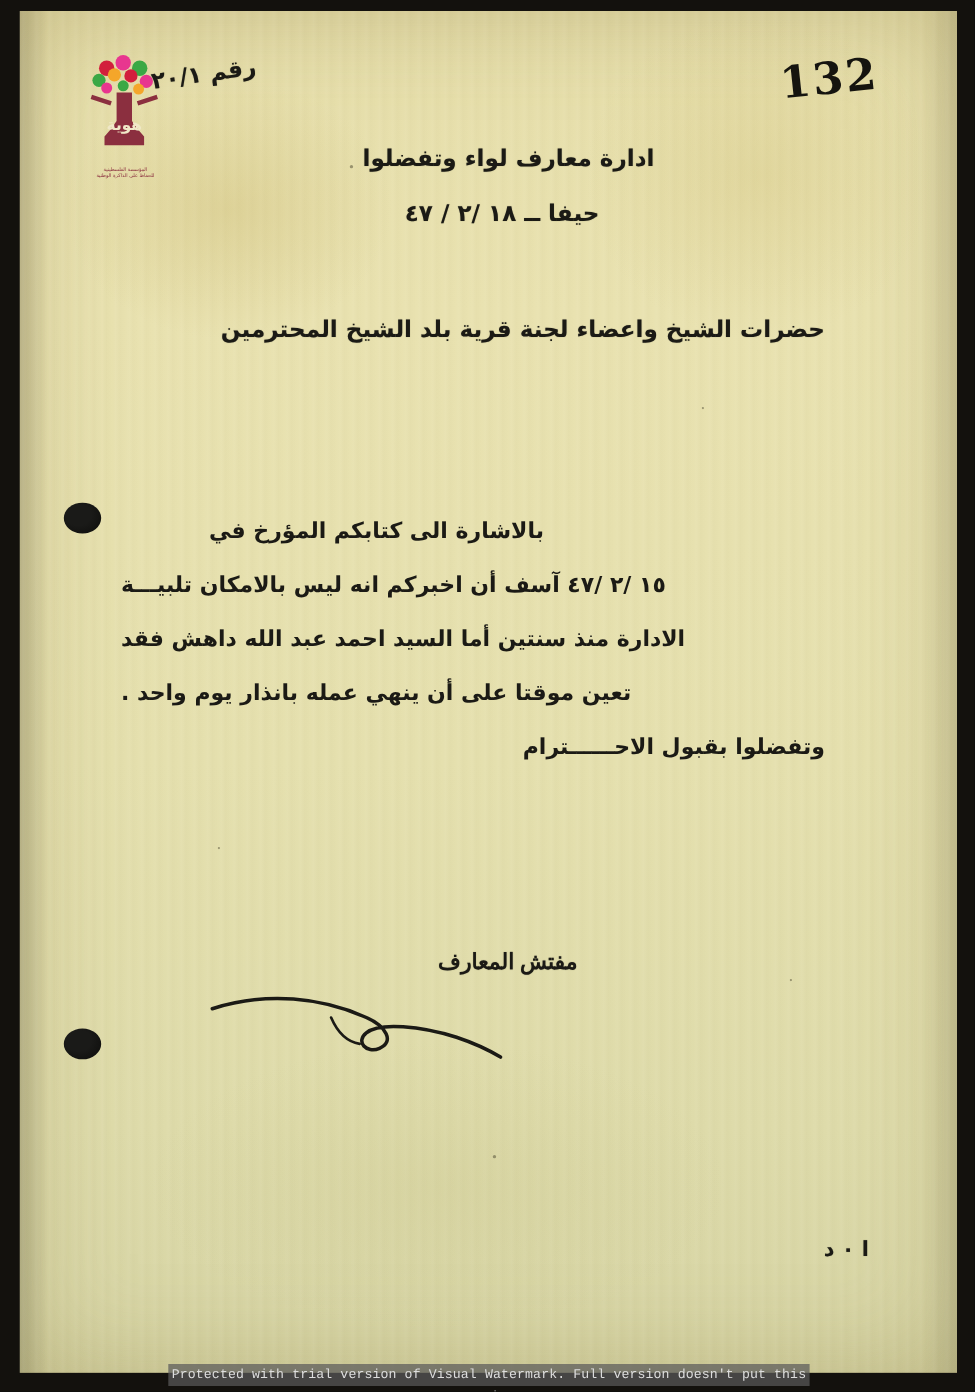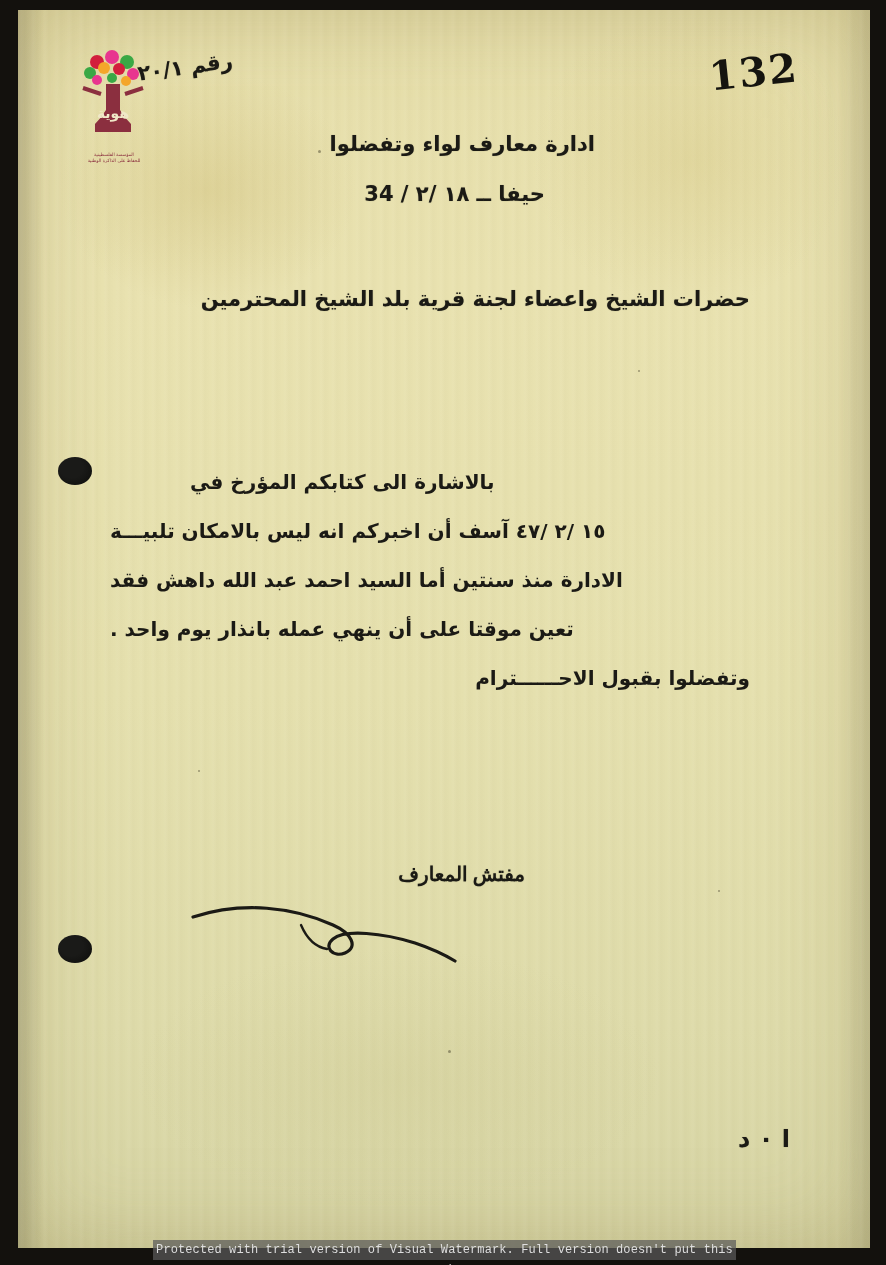--- a/index.html
+++ b/index.html
@@ -150,21 +150,21 @@
     position: absolute;
     left: 165px;
     top: 885px;
     width: 300px;
     height: 85px;
   }
   .footer-code {
     position: absolute;
     right: 80px;
     top: 1115px;
-    font-size: 24px;
+    font-size: 19px;
     letter-spacing: 2px;
   }
 
   
   .punch {
     position: absolute;
     width: 34px;
     height: 28px;
     border-radius: 50%;
     background: radial-gradient(ellipse at 40% 40%, #1a1a18 40%, #0c0c0a 100%);
@@ -252,21 +252,21 @@
         <text x="42" y="70" text-anchor="middle" font-family="DejaVu Sans, sans-serif" font-size="14" font-weight="700" fill="#f0e8c8">هوية</text>
       </svg>
       <div class="logo-caption">المؤسسة الفلسطينية<br>للحفاظ على الذاكرة الوطنية</div>
     </div>
 
     <div class="ar ref-no">رقم ٢٠/١</div>
 
     <div class="folio">132</div>
 
     <div class="ar hdr-1">ادارة معارف لواء وتفضلوا</div>
-    <div class="ar hdr-2">حيفا ــ ١٨ /٢ / 34</div>
+    <div class="ar hdr-2">حيفا ــ ١٨ /٢ / ٤٧</div>
 
     <div class="ar addressee">حضرات الشيخ واعضاء لجنة قرية بلد الشيخ المحترمين</div>
 
     <div class="punch top"></div>
     <div class="punch bottom"></div>
 
     <div class="body">
       <div class="line indent1">بالاشارة الى كتابكم المؤرخ في</div>
       <div class="line">١٥ /٢ /٤٧ آسف أن اخبركم انه ليس بالامكان تلبيـــة</div>
       <div class="line">الادارة منذ سنتين أما السيد احمد عبد الله داهش فقد</div>

